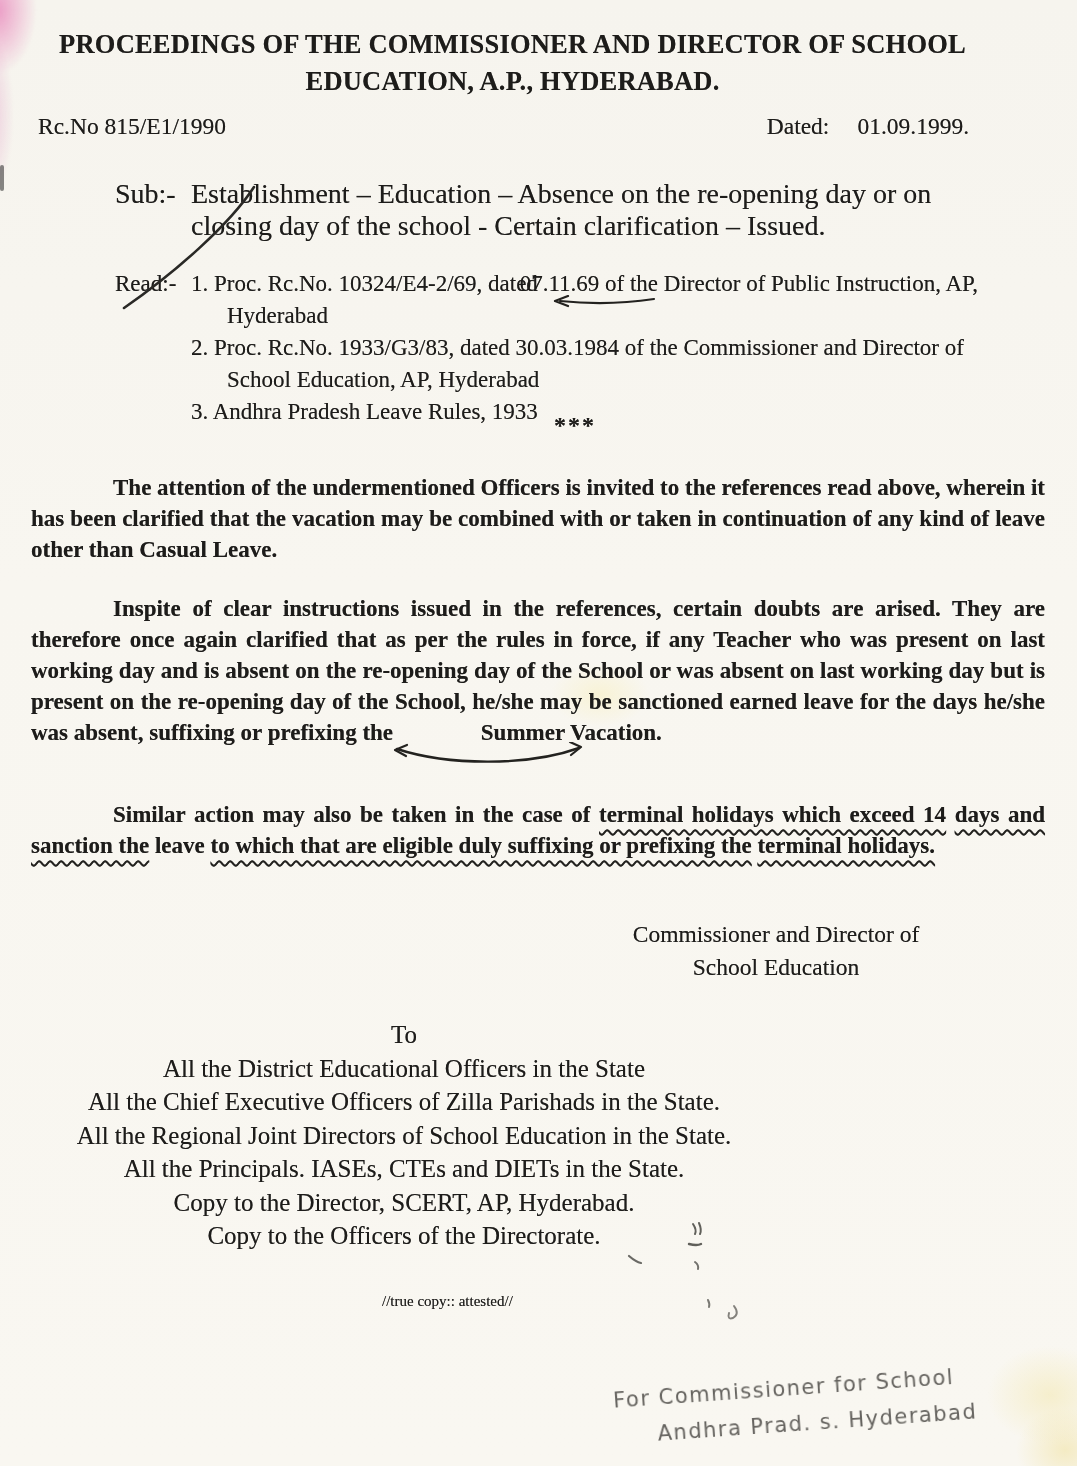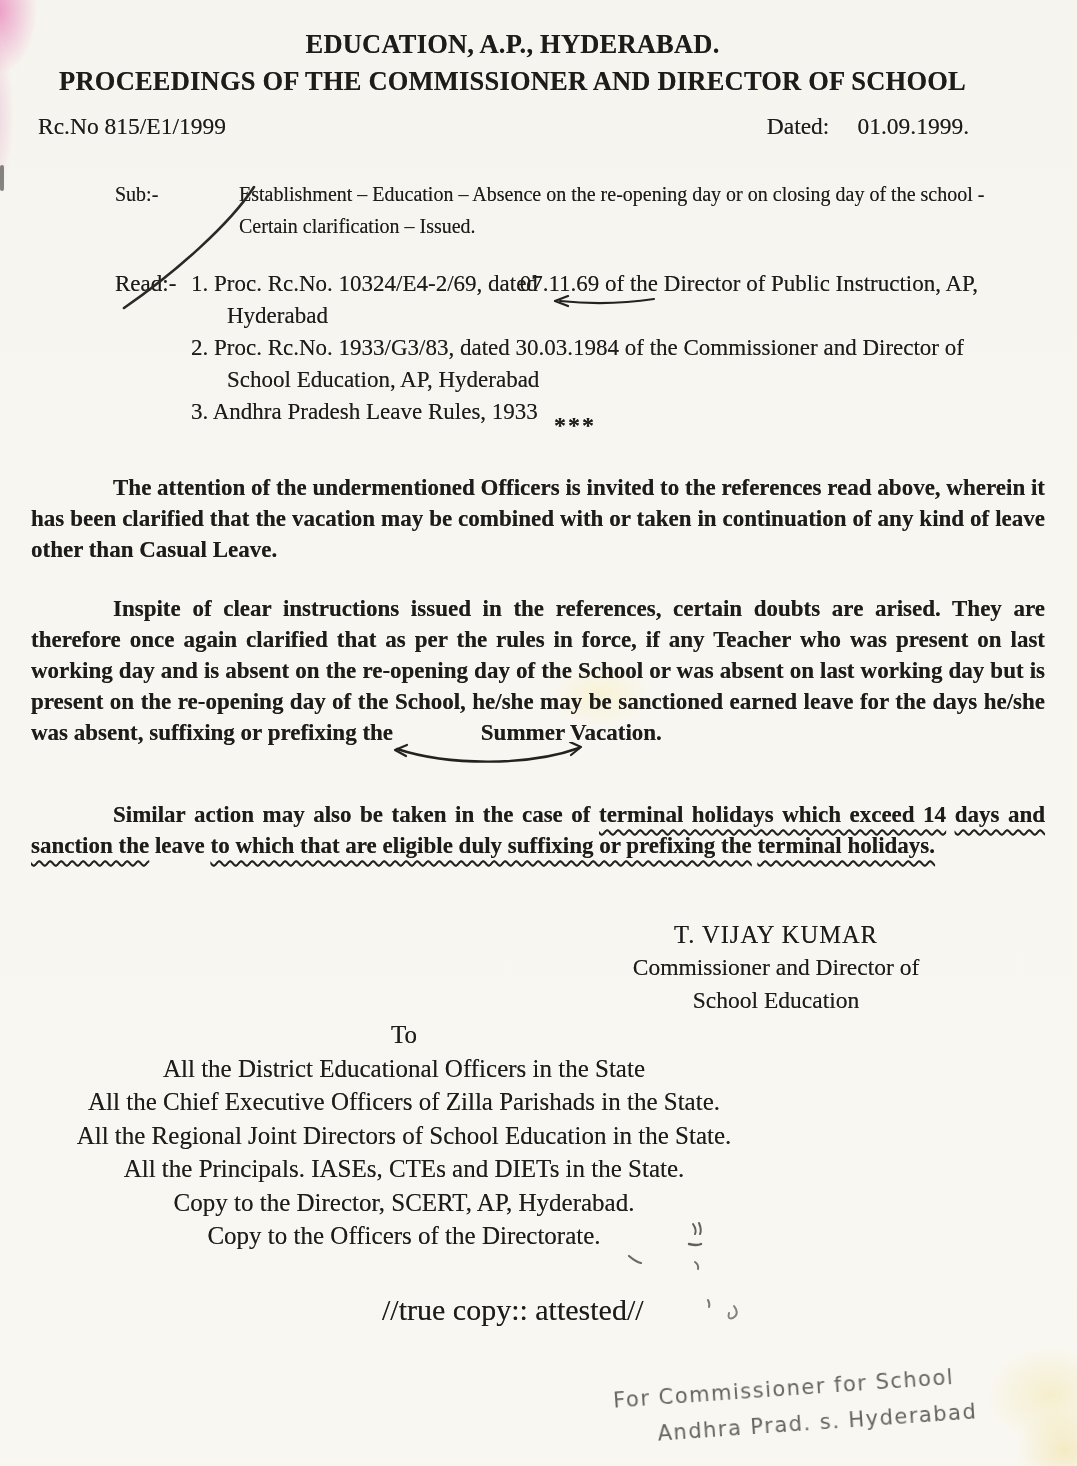--- a/index.html
+++ b/index.html
@@ -40,21 +40,21 @@
   .ref-row{
     position:absolute;top:113px;left:38px;right:108px;
     display:flex;justify-content:space-between;
     font-size:23.5px;
   }
   .dated-group{display:flex;gap:28px;}
 
   
   .sub-block{
     position:absolute;top:178px;left:115px;width:900px;
-    display:flex;font-size:20px;line-height:32px;gap:48px;
+    display:flex;font-size:28px;line-height:32px;
   }
   .sub-label{width:76px;flex:none;}
   .sub-text{width:822px;}
   .read-block{
     position:absolute;top:268px;left:115px;width:905px;
     display:flex;font-size:23px;line-height:32px;
   }
   .read-label{width:76px;flex:none;}
   .read-items{width:820px;}
   .read-item{padding-left:36px;text-indent:-36px;}
@@ -92,21 +92,21 @@
   .sig-name{font-size:24.5px;letter-spacing:1px;}
 
   
   .address{
     position:absolute;top:1018px;left:14px;width:780px;
     font-size:25px;line-height:33.5px;text-align:center;
   }
 
   .attested{
     position:absolute;top:1293px;left:382px;
-    font-size:30px;font-style:normal;
+    font-size:15px;font-style:normal;
   }
 
   
   .stamp{
     position:absolute;top:1368px;left:614px;width:420px;
     transform:rotate(-4deg);
     font-family:"DejaVu Sans",sans-serif;
     font-size:21px;line-height:36px;color:#4c4a46;
     letter-spacing:1.5px;filter:blur(.5px);opacity:.85;
   }
@@ -116,26 +116,26 @@
 </style>
 </head>
 <body>
 
 <div id="page">
 
   <div class="pink-blob"></div>
   <div class="edge-line"></div>
 
   <div class="title ink">
+    <div>PROCEEDINGS OF THE COMMISSIONER AND DIRECTOR OF SCHOOL</div>
     <div>EDUCATION, A.P., HYDERABAD.</div>
-    <div>PROCEEDINGS OF THE COMMISSIONER AND DIRECTOR OF SCHOOL</div>
   </div>
 
   <div class="ref-row ink">
-    <span>Rc.No 815/E1/1999</span>
+    <span>Rc.No 815/E1/1990</span>
     <span class="dated-group">
       <span>Dated:</span>
       <span>01.09.1999.</span>
     </span>
   </div>
 
   <div class="sub-block ink">
     <span class="sub-label">Sub:-</span>
     <span class="sub-text">Establishment – Education – Absence on the re-opening day or on closing day of the school  - Certain clarification – Issued.</span>
   </div>
@@ -164,21 +164,20 @@
           <path d="M18,3 L6,8 L17,14" fill="none" stroke="#23221f" stroke-width="2.2" stroke-linecap="round" stroke-linejoin="round"></path>
           <path d="M181,0 L192,5 L182,13" fill="none" stroke="#23221f" stroke-width="2.2" stroke-linecap="round" stroke-linejoin="round"></path>
         </svg></span>
   </div>
 
   <div class="para ink" id="para3">
     <span>Similar action may also be taken in the case of </span><span class="wavy">terminal holidays which exceed 14</span><span> </span><span class="wavy">days and sanction the</span><span> leave </span><span class="wavy">to which that are eligible duly suffixing or prefixing the</span><span> </span><span class="wavy">terminal holidays.</span>
   </div>
 
   <div class="signature ink">
-    <div class="sig-name">T. VIJAY KUMAR</div>
     <div>Commissioner and Director of</div>
     <div>School Education</div>
   </div>
 
   <div class="address ink">
     <div>To</div>
     <div>All the District Educational Officers in the State</div>
     <div>All the Chief Executive Officers of Zilla Parishads in the State.</div>
     <div>All the Regional Joint Directors of School Education in the State.</div>
     <div>All the Principals. IASEs, CTEs and DIETs in the State.</div>

